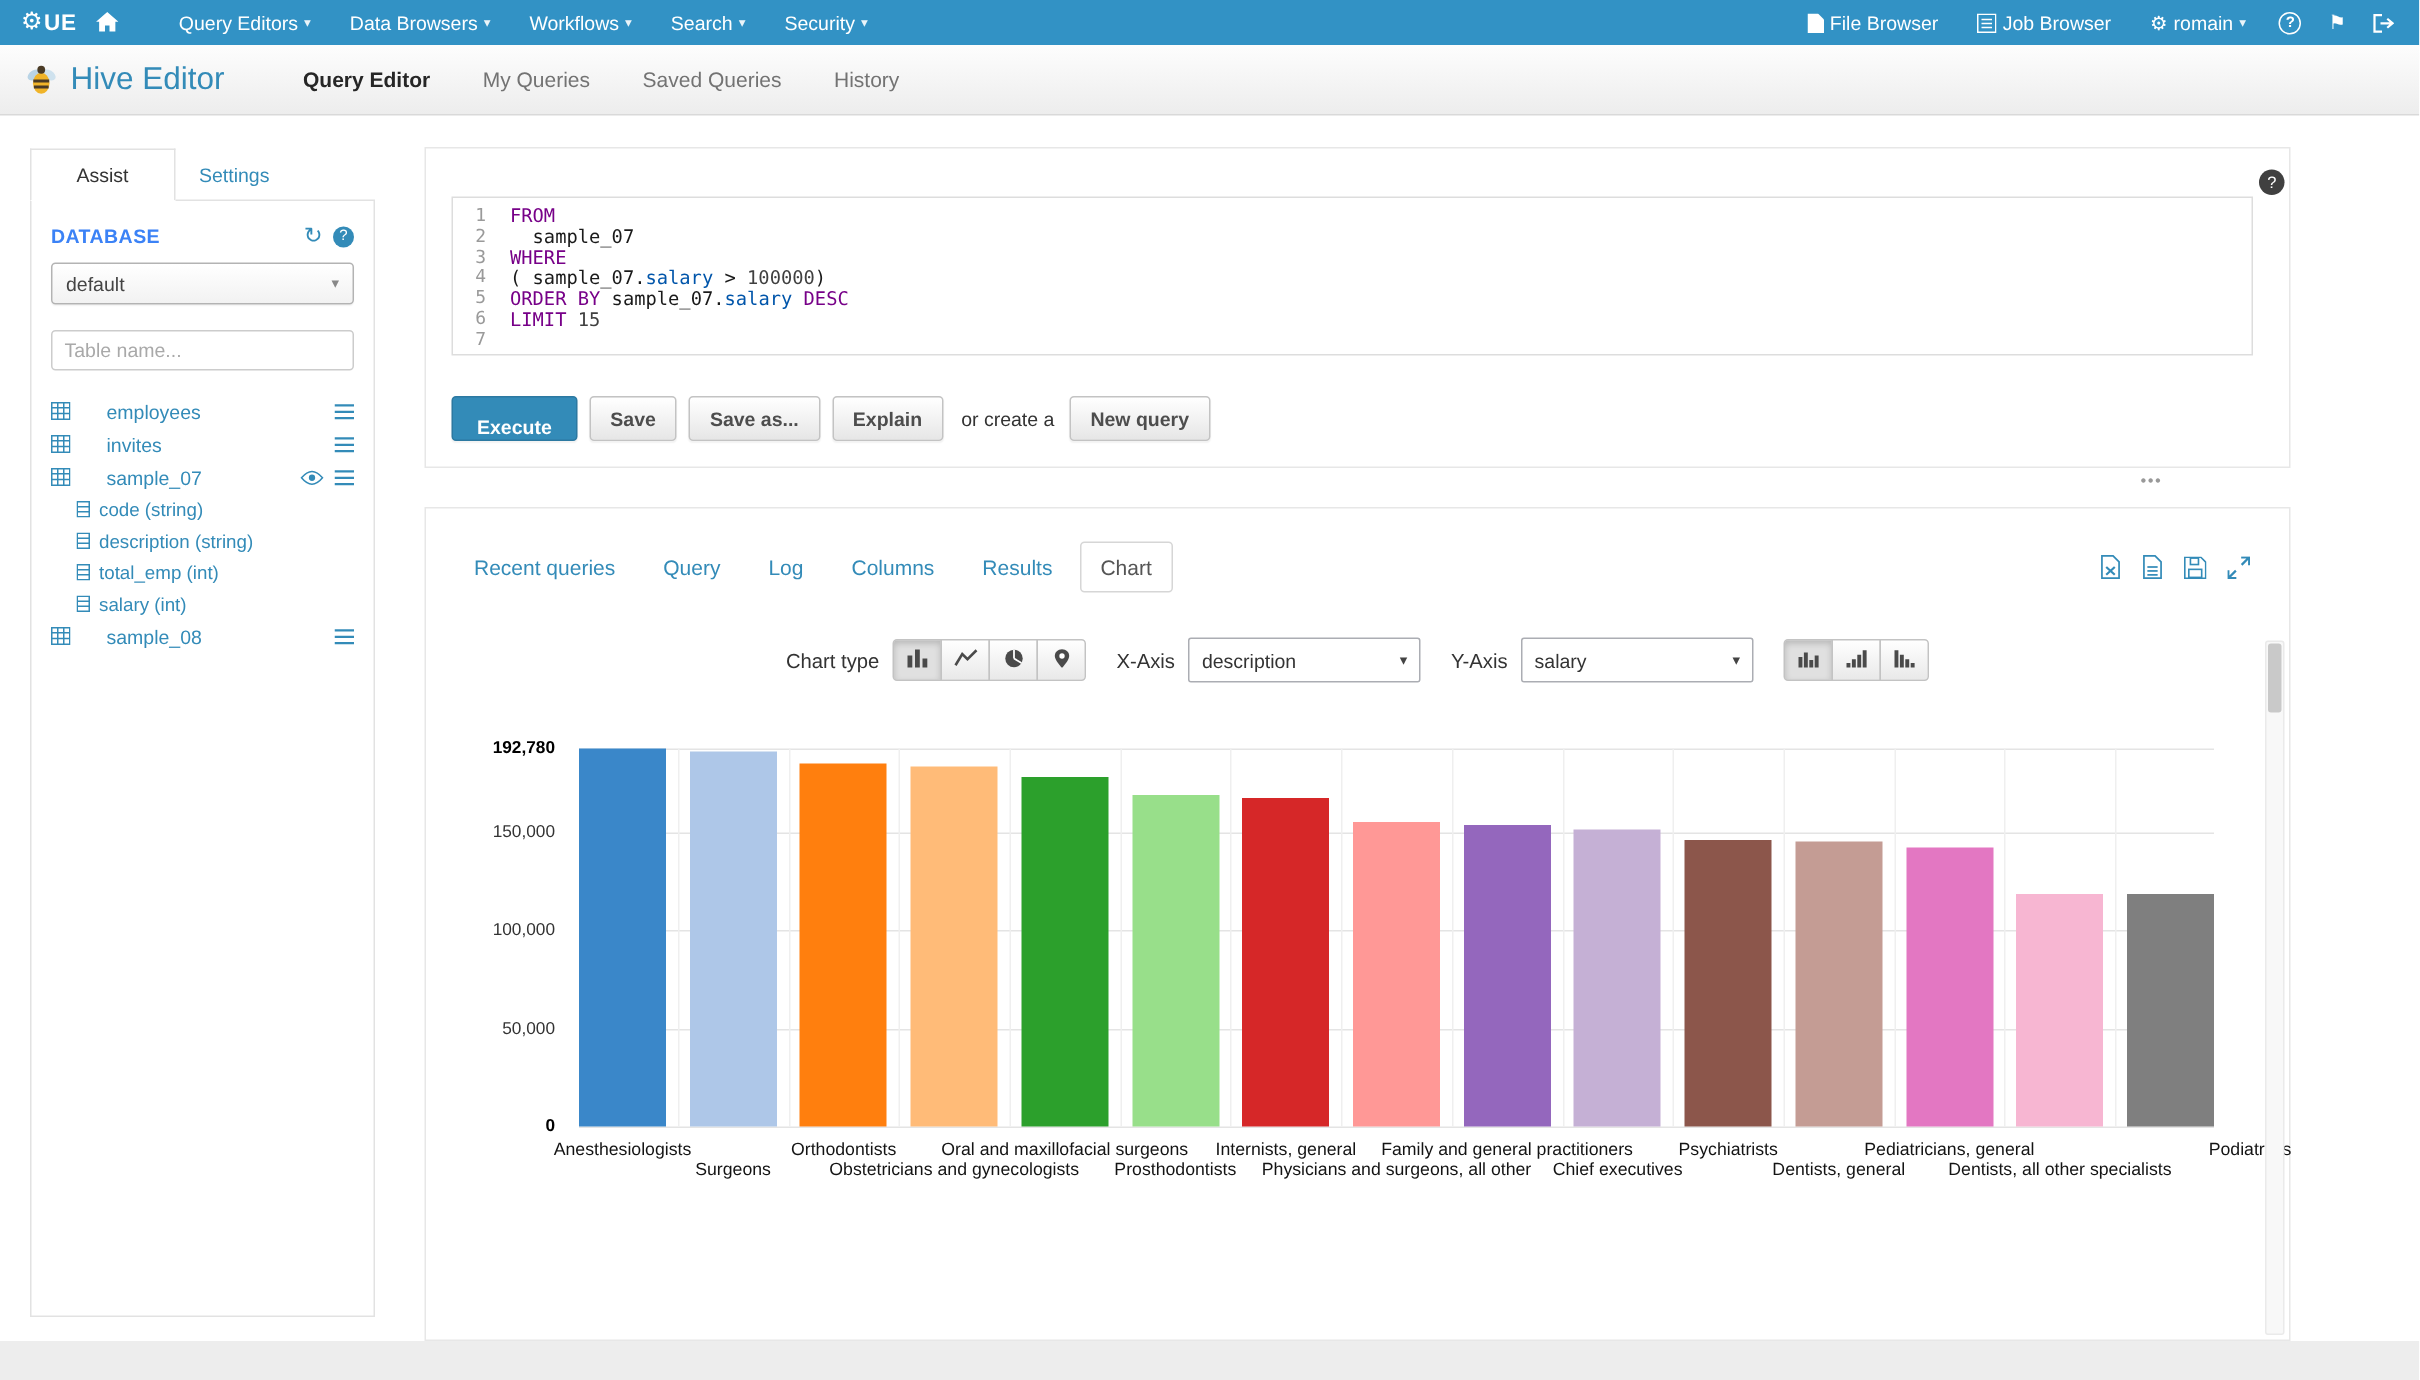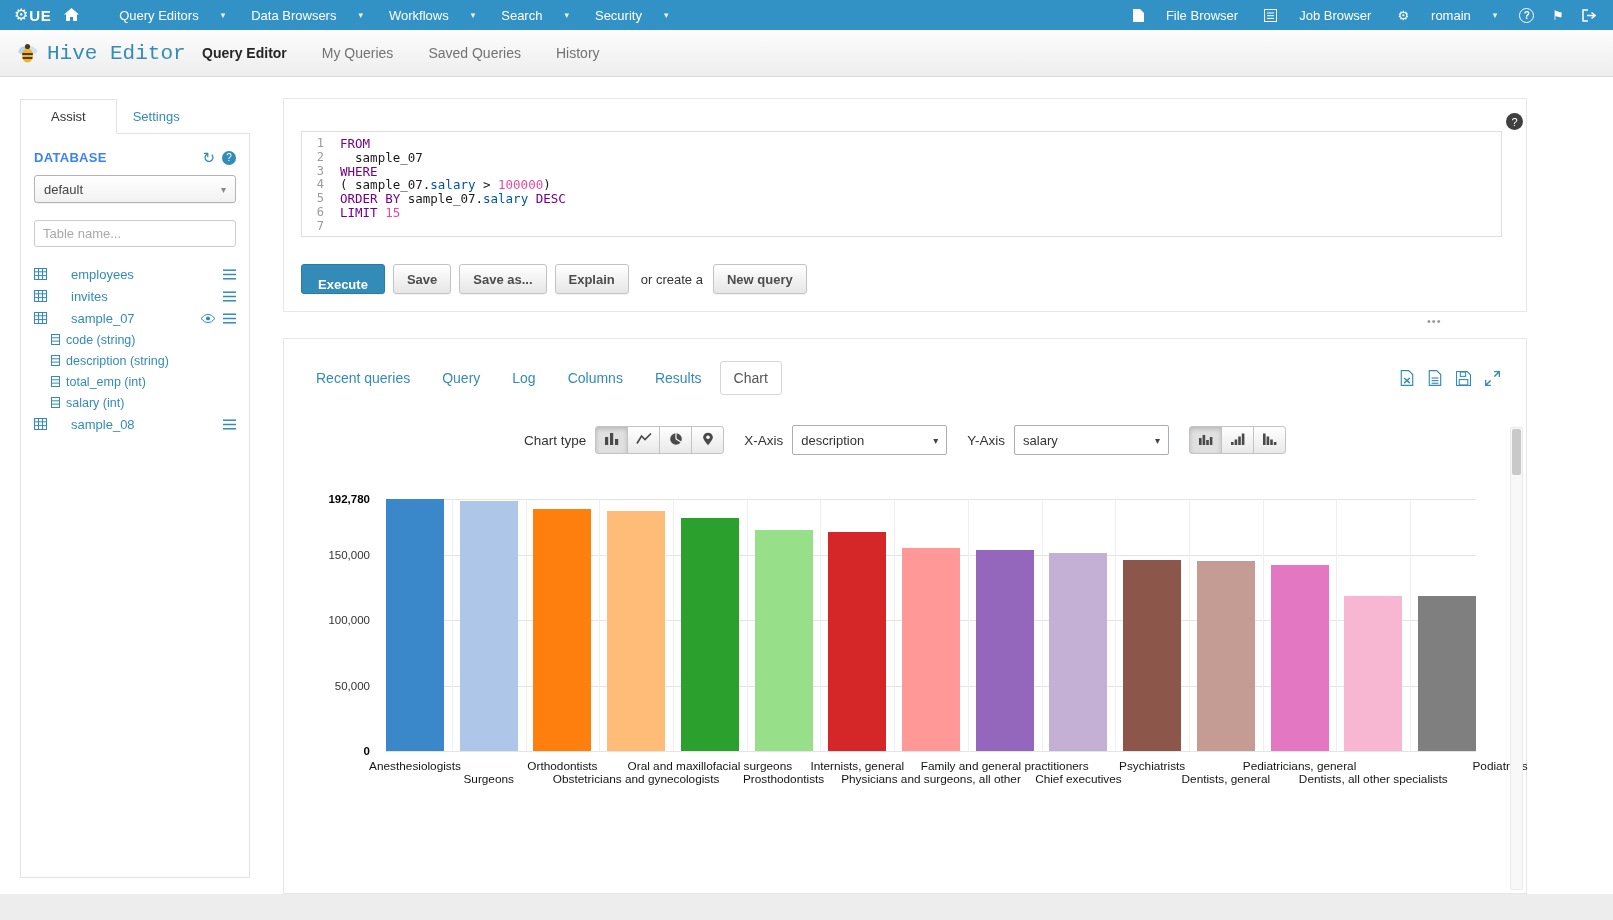--- a/index.html
+++ b/index.html
@@ -5,31 +5,31 @@
 *{margin:0;padding:0;box-sizing:border-box;}
 html,body{width:1613px;height:920px;overflow:hidden;}
 body{font-family:"Liberation Sans","DejaVu Sans",sans-serif;background:#fff;}
 .page{position:relative;width:1613px;height:920px;background:#fff;overflow:hidden;}
 
 
 .topnav{position:absolute;top:0;left:0;width:100%;height:30px;background:#3292c5;display:flex;align-items:center;color:#fff;z-index:20;}
 .brand{display:flex;align-items:center;margin-left:14px;cursor:pointer;color:#fff;text-decoration:none;}
 .brand-gear{font-size:16px;line-height:1;}
 .brand-text{font-size:15px;font-weight:bold;letter-spacing:.5px;margin-left:1px;}
-.nav-item{color:#fff;font-size:13px;display:flex;align-items:center;gap:22px;padding:0 13px;height:30px;cursor:pointer;text-decoration:none;white-space:nowrap;}
+.nav-item{color:#fff;font-size:13px;display:flex;align-items:center;gap:4px;padding:0 13px;height:30px;cursor:pointer;text-decoration:none;white-space:nowrap;}
 #nav-left{display:flex;margin-left:14px;}
 .caret{font-size:9px;opacity:.9;}
 .nav-right{margin-left:auto;display:flex;align-items:center;margin-right:8px;text-align:center;}
 .ticon{display:flex;align-items:center;line-height:1;}
 .q-circle{width:15px;height:15px;border:1px solid #fff;border-radius:50%;font-size:10px;display:flex;align-items:center;justify-content:center;font-weight:bold;}
 .icon-only{padding:0 9px;}
 
 
 .subheader{position:absolute;top:30px;left:0;width:100%;height:47px;background:linear-gradient(#fdfdfd,#ededed);border-bottom:1px solid #d9d9d9;display:flex;align-items:center;z-index:19;}
-.app-title{display:flex;align-items:flex-end;gap:8px;margin-left:16px;color:#338bb8;font-size:21px;width:174px;font-family:Liberation Mono, monospace;}
+.app-title{display:flex;align-items:flex-end;gap:8px;margin-left:16px;color:#338bb8;font-size:21px;width:174px;}
 .sub-tabs{display:flex;margin-left:12px;font-size:14px;}
 .sub-tab{color:#737373;cursor:pointer;margin-right:35px;}
 .sub-tab.active{color:#262626;font-weight:bold;}
 
 
 .sidebar{position:absolute;left:20px;top:99px;width:230px;z-index:5;}
 .assist-tabs{display:flex;align-items:center;position:relative;z-index:2;}
 .assist-tab{background:#fff;border:1px solid #e2e2e2;border-bottom:1px solid #fff;padding:9px 30px;font-size:13px;color:#333;margin-bottom:-1px;cursor:pointer;}
 .assist-settings{color:#338bb8;font-size:13px;margin-left:16px;cursor:pointer;}
 .assist-body{border:1px solid #e2e2e2;background:#fff;height:745px;padding:16px 13px;}
@@ -53,21 +53,21 @@
 
 .editor-panel{position:absolute;left:283px;top:98px;width:1244px;height:214px;background:#fff;border:1px solid #e7e7e7;z-index:4;}
 .editor-help{position:absolute;top:14px;right:3px;width:17px;height:17px;background:#404040;color:#fff;border-radius:50%;font-size:11px;display:flex;align-items:center;justify-content:center;cursor:pointer;}
 .code-editor{position:absolute;left:17px;top:32px;width:1201px;height:106px;border:1px solid #ddd;background:#fff;display:flex;overflow:hidden;font-family:"DejaVu Sans Mono","Liberation Mono",monospace;cursor:text;}
 .gutter{width:30px;padding:5px 8px 0 0;text-align:right;color:#9a9a9a;font-size:12px;}
 .gutter div{height:13.8px;line-height:13.8px;}
 .code-area{flex:1;padding:5px 0 0 8px;font-size:12.5px;color:#1a1a1a;}
 .code-line{height:13.8px;line-height:13.8px;white-space:pre;}
 .tk-kw{color:#770088;}
 .tk-fld{color:#0055aa;}
-.tk-num{color:#ec4899;}
+.tk-num{color:#404040;}
 .tk-pl{color:#1a1a1a;}
 .editor-buttons{position:absolute;left:17px;top:165px;display:flex;align-items:center;}
 .btn{height:30px;padding:0 13px;font-size:13px;font-weight:bold;color:#4d4d4d;background:linear-gradient(#fff,#e6e6e6);border:1px solid #c3c3c3;border-radius:3px;cursor:pointer;font-family:inherit;box-shadow:0 1px 1px rgba(0,0,0,.05);}
 .btn+.btn{margin-left:8px;}
 .btn-primary{background:#338bb8;border-color:#2c79a1;color:#fff;padding:12px 16px;}
 .or-text{font-size:13px;color:#333;margin:0 10px 0 12px;font-weight:normal;}
 .resize-handle{position:absolute;left:1427px;top:315px;color:#999;font-size:11px;letter-spacing:1px;cursor:row-resize;z-index:6;}
 
 
 .results-panel{position:absolute;left:283px;top:338px;width:1244px;height:556px;background:#fff;border:1px solid #e7e7e7;z-index:4;}

